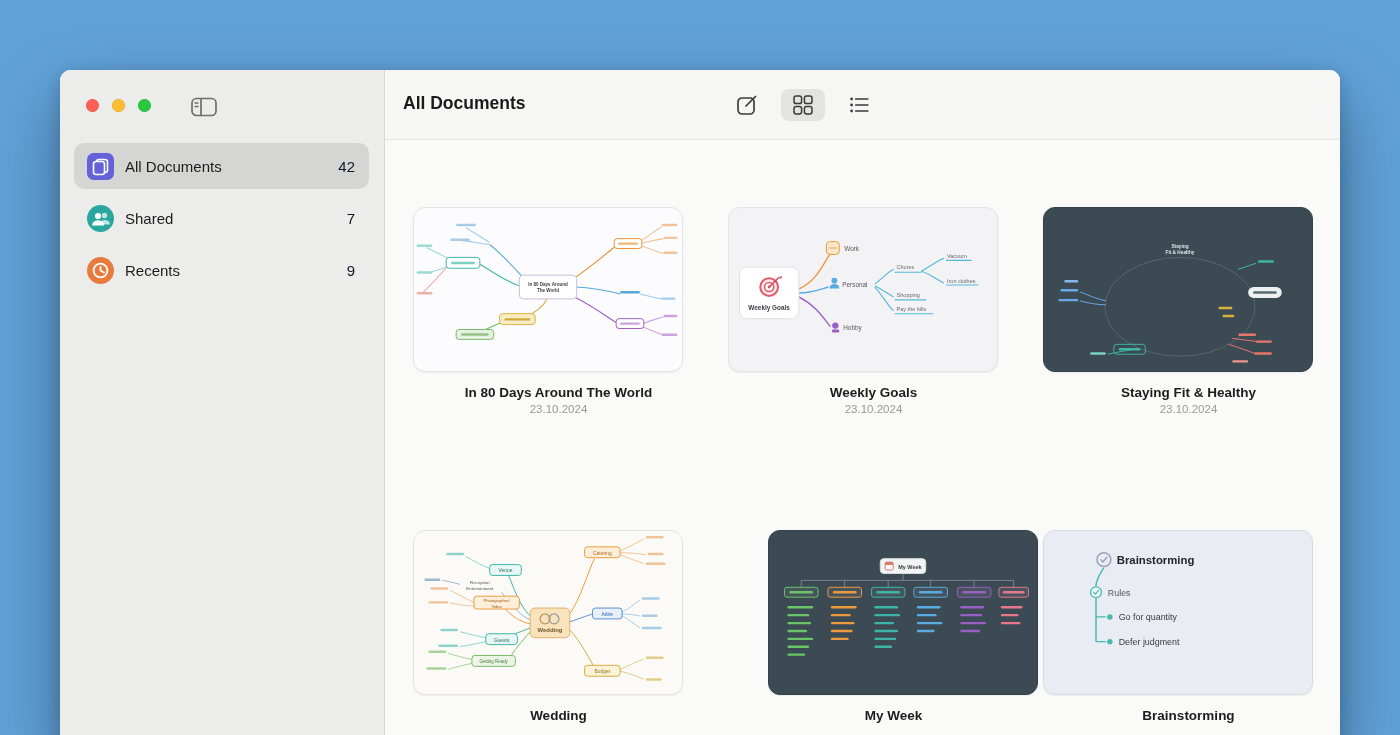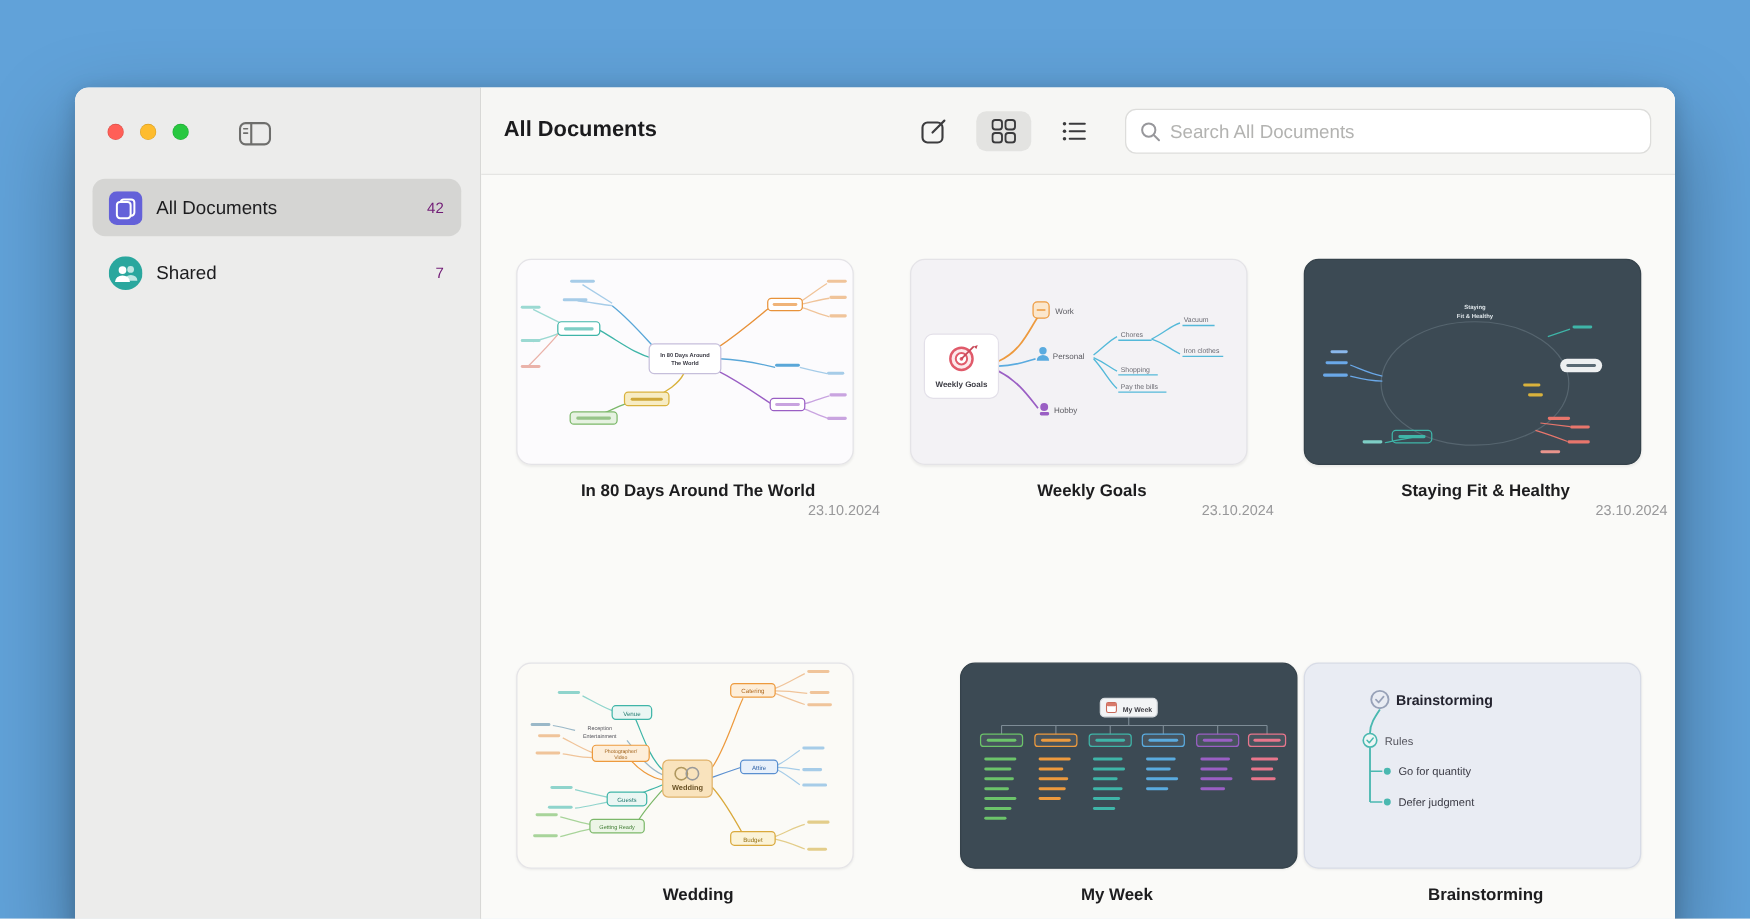--- a/index.html
+++ b/index.html
@@ -21,21 +21,21 @@
   .tl.yellow { background:#febc2e; box-shadow:inset 0 0 0 .5px rgba(0,0,0,.15); }
   .tl.green { background:#28c840; box-shadow:inset 0 0 0 .5px rgba(0,0,0,.15); }
   .sidebar-toggle { position:absolute; left:128px; top:24px; width:32px; height:26px;
     background:transparent; border:none; display:flex; align-items:center; justify-content:center; cursor:pointer; }
   .sidebar-list { position:absolute; top:73px; left:14px; right:15px; }
   .side-row { height:46px; margin-bottom:6px; border-radius:10px; display:flex; align-items:center;
     padding:0 14px 0 13px; cursor:pointer; }
   .side-row.selected { background:#d5d5d3; }
   .s-icon { width:27px; height:27px; margin-right:11px; flex:0 0 27px; }
   .side-label { flex:1; font-size:15px; color:#1c1c1e; }
-  .side-count { font-size:12px; color:#701a75; }
+  .side-count { font-size:15px; color:#0f172a; }
 
   
   .main { flex:1; position:relative; background:#fafaf8; }
   .main-header { position:absolute; top:0; left:0; right:0; height:70px; background:#f6f6f4; border-bottom:1px solid #e5e5e3; }
   .page-title { position:absolute; left:18px; top:23px; font-size:17.5px; font-weight:700; color:#1b1b1d; }
   .icon-btn { position:absolute; background:transparent; border:none; display:flex; align-items:center; justify-content:center; cursor:pointer; }
   .compose-btn { left:346px; top:20px; width:32px; height:30px; }
   .grid-btn { left:396px; top:19px; width:44px; height:32px; border-radius:8px; background:#e3e3e1; }
   .list-btn { left:452px; top:19px; width:44px; height:32px; border-radius:8px; }
   .search-field { position:absolute; left:515px; top:17px; width:421px; height:36px; background:#fff;
@@ -50,21 +50,21 @@
   .card { position:absolute; width:291px; cursor:pointer; }
   .c1 { left:28px; top:67px; } .c2 { left:343px; top:67px; } .c3 { left:658px; top:67px; }
   .c4 { left:28px; top:390px; } .c5 { left:343px; top:390px;padding-left:40px; } .c6 { left:658px; top:390px; }
   .thumb { width:270px; height:165px; border-radius:12px; overflow:hidden; border:1px solid #e4e3e7;
     box-shadow:0 1px 2px rgba(0,0,0,.06); }
   .thumb svg { display:block; width:100%; height:100%; }
   .t1 { background:#fcfbfd; } .t2 { background:#f3f2f5; }
   .t-dark { background:#3c4a54; border-color:#35424b; }
   .t4 { background:#fbfaf6; } .t6 { background:#e9ecf3; border-color:#d7dbe6; }
   .doc-title { margin-top:13px; text-align:center; font-size:13.5px; font-weight:600; color:#1d1d1f; }
-  .doc-date { margin-top:3px; text-align:right; font-size:11.5px; color:#98989a; }
+  .doc-date { margin-top:3px; text-align:center; font-size:11.5px; color:#98989a; }
 </style>
 </head>
 <body>
 
 <div class="stage">
   <div class="window">
 
     <aside class="sidebar">
       <div class="traffic-lights">
         <span class="tl red"></span>
@@ -94,20 +94,29 @@
           <svg class="s-icon" viewBox="0 0 27 27">
             <circle cx="13.5" cy="13.5" r="13.5" fill="#2aa79e"></circle>
             <circle cx="17.5" cy="10.5" r="2.7" fill="#bfe6e2"></circle>
             <path d="M12.5,19.5 a5.2,4.6 0 0 1 10.4,0 z" fill="#bfe6e2"></path>
             <circle cx="11" cy="11" r="3.1" fill="#fff"></circle>
             <path d="M5,20.5 a6,5.2 0 0 1 12,0 z" fill="#fff"></path>
           </svg>
           <span class="side-label">Shared</span>
           <span class="side-count">7</span>
         </div>
+        <div class="side-row">
+          <svg class="s-icon" viewBox="0 0 27 27">
+            <circle cx="13.5" cy="13.5" r="13.5" fill="#e87a3e"></circle>
+            <circle cx="13.5" cy="13.5" r="6.9" fill="none" stroke="#fff" stroke-width="1.8"></circle>
+            <path d="M13.5,9.8 V13.5 L17,15.6" fill="none" stroke="#fff" stroke-width="1.8" stroke-linecap="round" stroke-linejoin="round"></path>
+          </svg>
+          <span class="side-label">Recents</span>
+          <span class="side-count">9</span>
+        </div>
       </nav>
     </aside>
 
     <main class="main">
       <header class="main-header">
         <h1 class="page-title">All Documents</h1>
 
         <button class="icon-btn compose-btn">
           <svg width="24" height="24" viewBox="0 0 24 24">
             <rect x="3" y="5" width="16" height="16" rx="4" fill="none" stroke="#3c3c3e" stroke-width="1.7"></rect>
@@ -128,27 +137,20 @@
           <svg width="20" height="20" viewBox="0 0 20 20">
             <circle cx="2.6" cy="4" r="1.4" fill="#3a3a3c"></circle>
             <circle cx="2.6" cy="10" r="1.4" fill="#3a3a3c"></circle>
             <circle cx="2.6" cy="16" r="1.4" fill="#3a3a3c"></circle>
             <line x1="6.8" y1="4" x2="18.8" y2="4" stroke="#3a3a3c" stroke-width="1.7" stroke-linecap="round"></line>
             <line x1="6.8" y1="10" x2="18.8" y2="10" stroke="#3a3a3c" stroke-width="1.7" stroke-linecap="round"></line>
             <line x1="6.8" y1="16" x2="18.8" y2="16" stroke="#3a3a3c" stroke-width="1.7" stroke-linecap="round"></line>
           </svg>
         </button>
 
-        <div class="search-field">
-          <svg width="18" height="18" viewBox="0 0 18 18">
-            <circle cx="8" cy="8" r="5.3" fill="none" stroke="#97979b" stroke-width="1.6"></circle>
-            <line x1="12.2" y1="12.2" x2="16.2" y2="16.2" stroke="#97979b" stroke-width="1.6" stroke-linecap="round"></line>
-          </svg>
-          <input type="text" placeholder="Search All Documents" style="">
-        </div>
       </header>
 
       <section class="doc-grid">
 
         <div class="card c1">
           <div class="thumb t1">
             <svg viewBox="0 0 270 165">
               <g fill="none" stroke-width="1.1">
                 <path d="M110,80 C94,76 82,66 66,57" stroke="#3fb5a8"></path>
                 <path d="M36,52 C28,48 20,44 12,40" stroke="#9bd9d2"></path>

